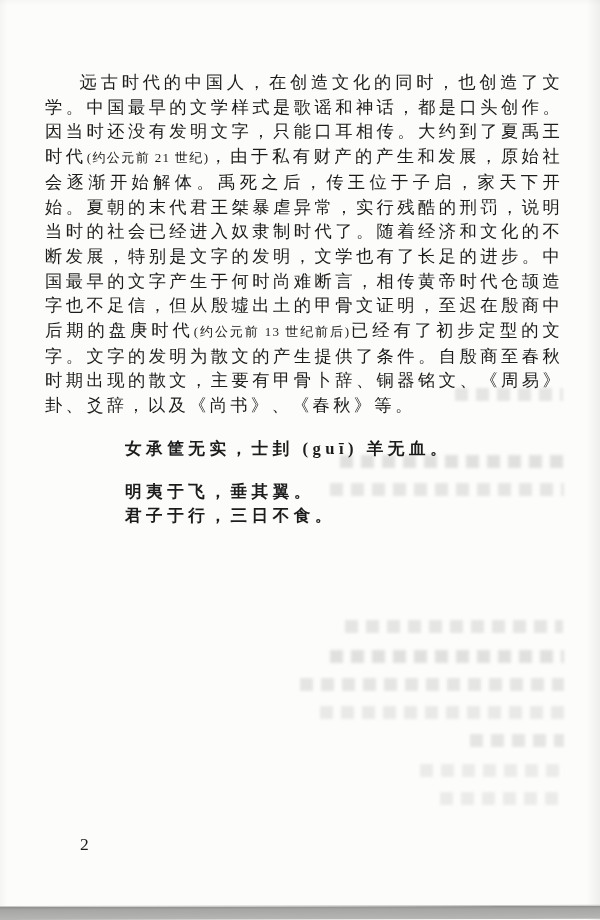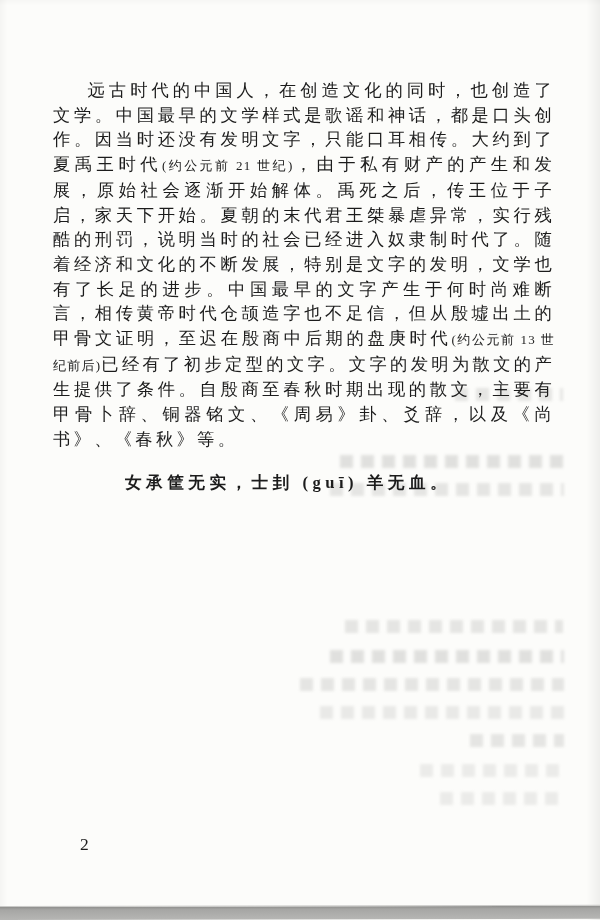--- a/index.html
+++ b/index.html
@@ -15,21 +15,21 @@
       linear-gradient(90deg, rgba(0,0,0,0.03), rgba(0,0,0,0) 8px),
       linear-gradient(180deg, rgba(0,0,0,0.025), rgba(0,0,0,0) 6px),
       var(--paper,#fcfcfa);
   }
   .text {
     position:absolute; left:45px; top:71px; width:518px;
     color:var(--ink,#1c1c1c);
     font-size:17.3px; line-height:24.7px; letter-spacing:3.3px;
     text-align:justify; text-justify:inter-character;
   }
-  .para { margin:8px; }
+  .para { margin:0; }
   .para.indent { text-indent:2em; }
   .note { font-size:13px; letter-spacing:1.2px; }
   .verse {
     font-weight:700; font-size:16.6px; letter-spacing:4.5px;
     padding-left:80px; margin:18px 0; text-align:left;
   }
   .verse .vline { display:block; }
   .pagenum {
     position:absolute; left:80px; top:834px;
     font-size:17.5px; letter-spacing:0; color:var(--ink,#1c1c1c);
@@ -76,20 +76,22 @@
 
     <p class="para indent"><span>远古时代的中国人，在创造文化的同时，也创造了文学。中国最早的文学样式是歌谣和神话，都是口头创作。因当时还没有发明文字，只能口耳相传。大约到了夏禹王时代</span><span class="note">(约公元前 21 世纪)</span><span>，由于私有财产的产生和发展，原始社会逐渐开始解体。禹死之后，传王位于子启，家天下开始。夏朝的末代君王桀暴虐异常，实行残酷的刑罚，说明当时的社会已经进入奴隶制时代了。随着经济和文化的不断发展，特别是文字的发明，文学也有了长足的进步。中国最早的文字产生于何时尚难断言，相传黄帝时代仓颉造字也不足信，但从殷墟出土的甲骨文证明，至迟在殷商中后期的盘庚时代</span><span class="note">(约公元前 13 世纪前后)</span><span>已经有了初步定型的文字。文字的发明为散文的产生提供了条件。自殷商至春秋时期出现的散文，主要有甲骨卜辞、铜器铭文、《周易》卦、爻辞，以及《尚书》、《春秋》等。</span></p>
 
 
     <div class="verse">
       <span class="vline">女承筐无实，士刲 (guī) 羊无血。</span>
     </div>
 
 
     <div class="verse">
+      <span class="vline">明夷于飞，垂其翼。</span>
+      <span class="vline">君子于行，三日不食。</span>
     </div>
 
 
   </div>
 
   <div class="pagenum">2</div>
 
   <div class="scan-edge"></div>
 
 </div>

